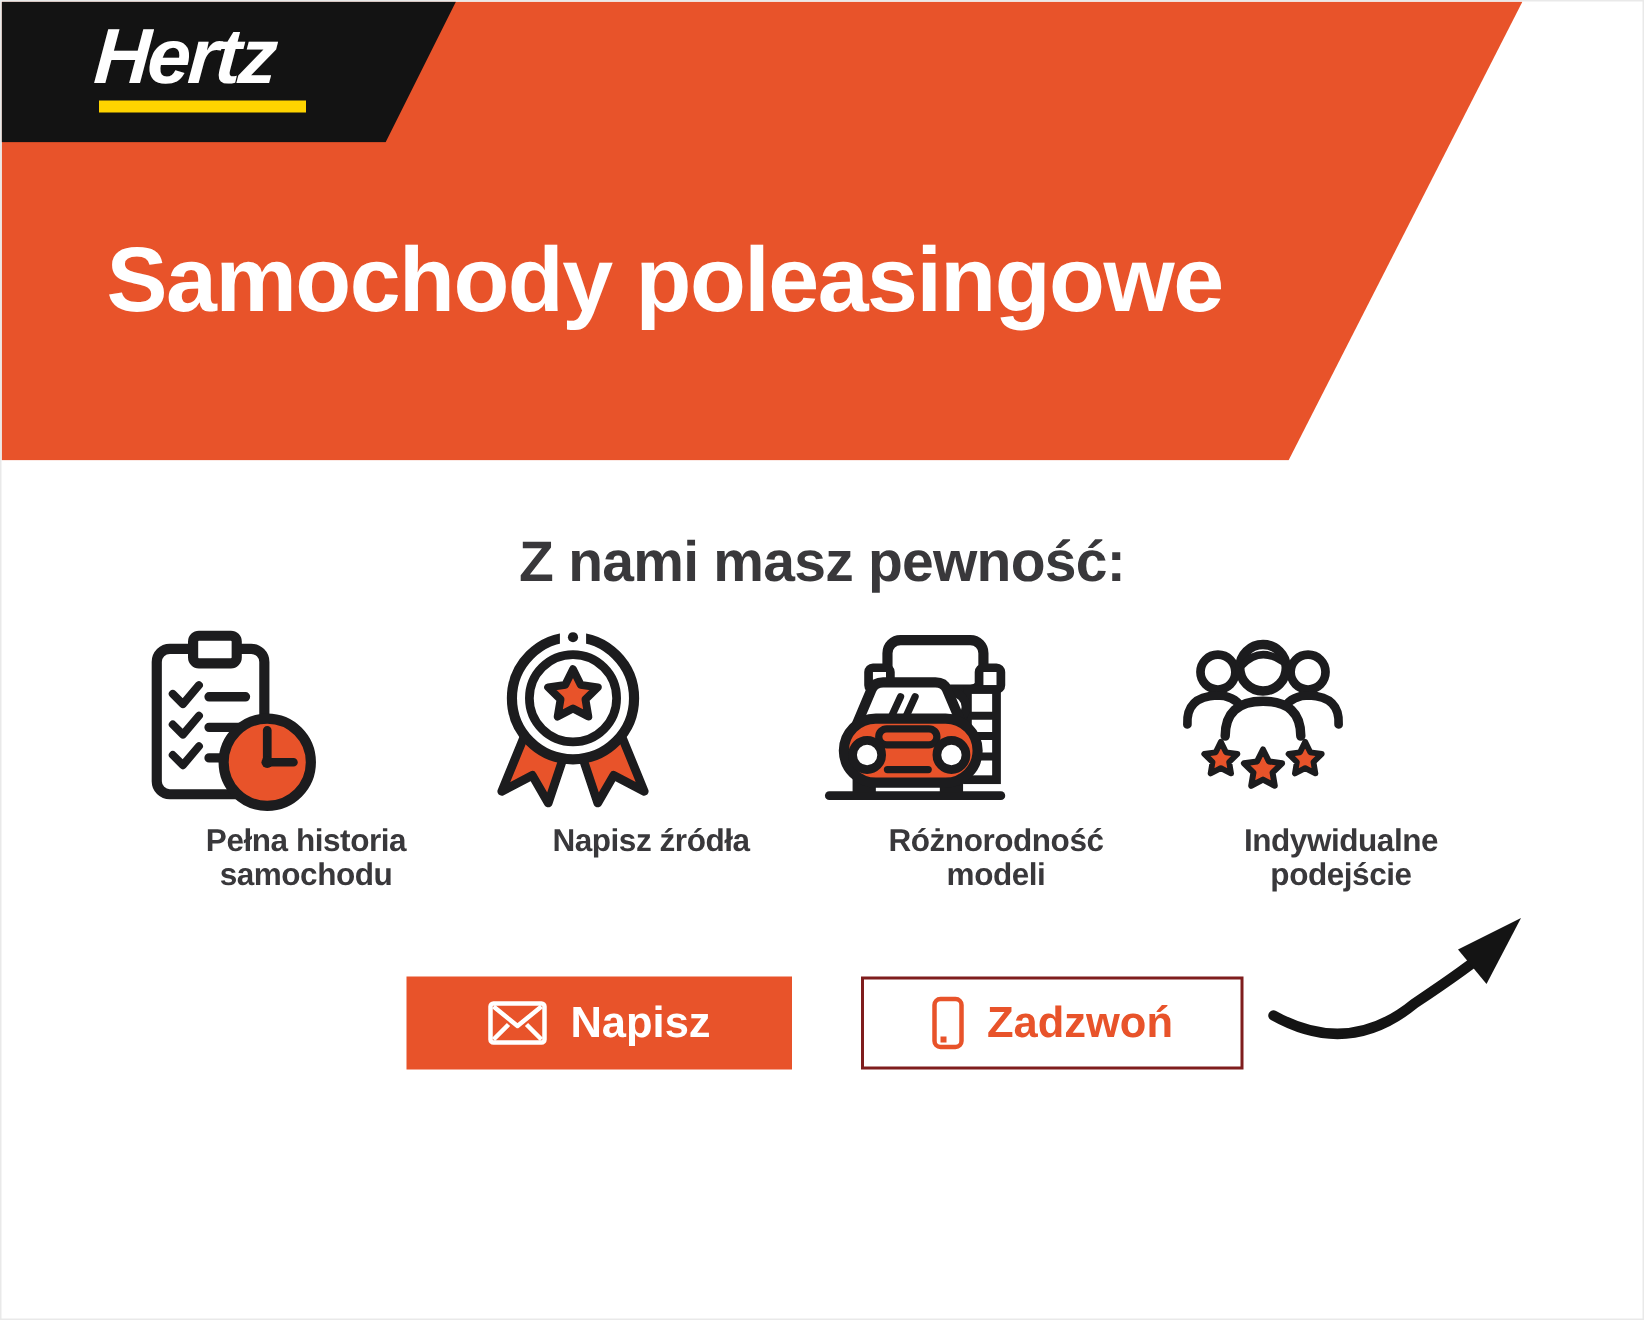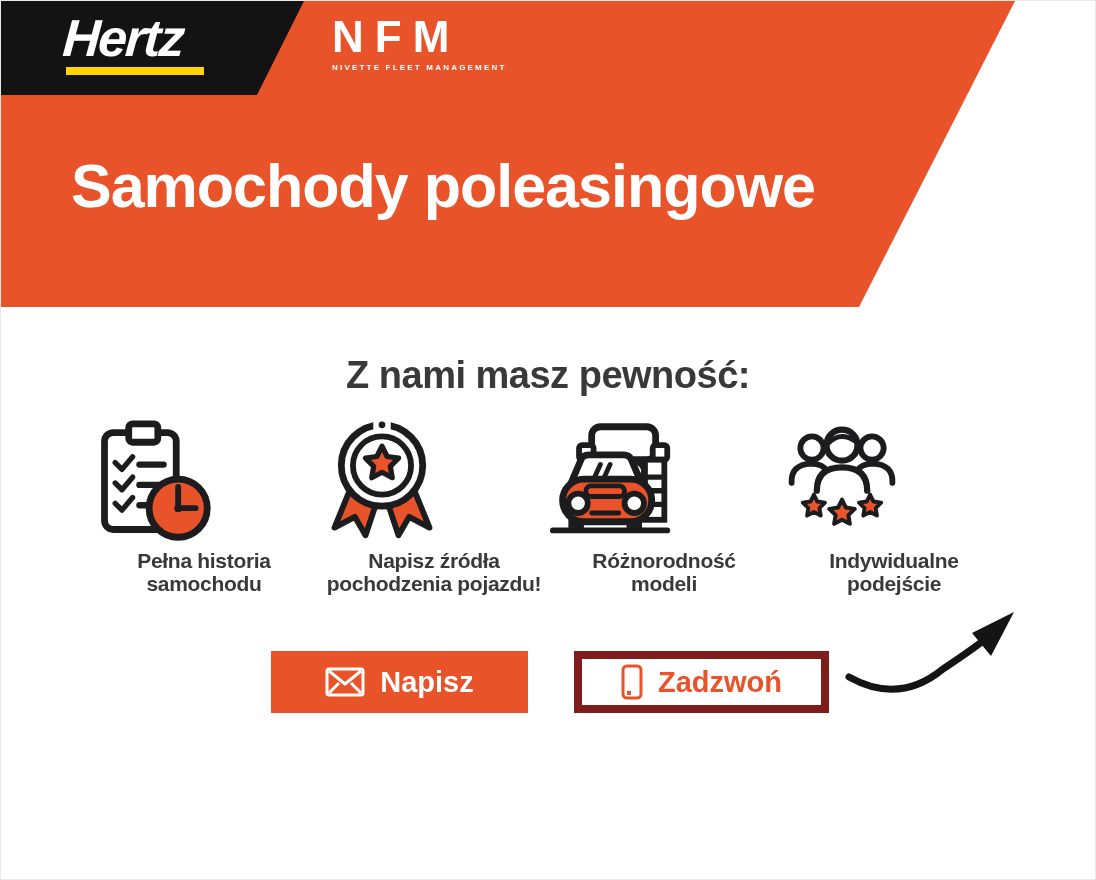--- a/index.html
+++ b/index.html
@@ -46,42 +46,38 @@
     color:#39383B; line-height:23px; letter-spacing:-0.3px;
   }
   .feature-label span { display:block; }
 
   
   .btn {
     position:absolute; display:flex; align-items:center; justify-content:center;
     gap:15px; font-family:inherit; font-weight:700; font-size:29px; cursor:pointer;
   }
   .btn-write { left:270px; top:650px; width:257px; height:62px; background:#E8532A; color:#ffffff; border:none; }
-  .btn-call  { left:573px; top:650px; width:255px; height:62px; background:#ffffff; color:#E8532A; border:8px solid #7f1d1d; }
+  .btn-call  { left:573px; top:650px; width:255px; height:62px; background:#ffffff; color:#E8532A; border:2px solid #7f1d1d; }
   .arrow-svg { position:absolute; left:840px; top:604px; width:180px; height:100px; }
 </style>
 </head>
 <body>
 
 <div class="page">
 
   <div class="hero">
     <div class="hero-title">Samochody poleasingowe</div>
   </div>
 
   <div class="black-panel"></div>
   <div class="hertz">
     <span class="hertz-word">Hertz</span>
     <div class="hertz-underline"></div>
   </div>
 
-  <div class="nfm">
-    <div class="nfm-word">NFM</div>
-    <div class="nfm-sub">NIVETTE FLEET MANAGEMENT</div>
-  </div>
 
   <div class="section-heading">Z nami masz pewność:</div>
 
   <div class="features">
 
     <div class="feature">
       <svg class="feature-icon" viewBox="0 0 130 130">
         <rect x="16" y="14" width="74" height="100" rx="9" fill="#fff" stroke="#1C1C1E" stroke-width="7"></rect>
         <rect x="41" y="5" width="30" height="19" rx="4" fill="#fff" stroke="#1C1C1E" stroke-width="7"></rect>
         <path d="M27,45 l7,7 l11,-13" fill="none" stroke="#1C1C1E" stroke-width="5.5" stroke-linecap="round" stroke-linejoin="round"></path>
@@ -103,21 +99,20 @@
         <path d="M34,68 L16,112 L37,101 L48,120 L62,78 Z" fill="#E8532A" stroke="#1C1C1E" stroke-width="6" stroke-linejoin="round"></path>
         <path d="M96,68 L114,112 L93,101 L82,120 L68,78 Z" fill="#E8532A" stroke="#1C1C1E" stroke-width="6" stroke-linejoin="round"></path>
         <circle cx="65" cy="48" r="42" fill="#fff" stroke="#1C1C1E" stroke-width="7"></circle>
         <rect x="56" y="0" width="18" height="11" fill="#fff"></rect>
         <circle cx="65" cy="6" r="3.5" fill="#1C1C1E"></circle>
         <circle cx="65" cy="48" r="30" fill="#fff" stroke="#1C1C1E" stroke-width="6"></circle>
         <path d="M0,-12 L3.53,-4.85 L11.41,-3.71 L5.71,1.85 L7.05,9.71 L0,6 L-7.05,9.71 L-5.71,1.85 L-11.41,-3.71 L-3.53,-4.85 Z" transform="translate(65,46) scale(1.5)" fill="#E8532A" stroke="#1C1C1E" stroke-width="3.6" stroke-linejoin="round"></path>
       </svg>
       <div class="feature-label">
         <span>Napisz źródła</span>
-        <span>pochodzenia pojazdu!</span>
       </div>
     </div>
 
     <div class="feature">
       <svg class="feature-icon" viewBox="0 0 130 130">
         <rect x="44" y="8" width="66" height="34" rx="9" fill="#fff" stroke="#1C1C1E" stroke-width="7"></rect>
         <rect x="31" y="27" width="15" height="15" rx="3" fill="#fff" stroke="#1C1C1E" stroke-width="6"></rect>
         <rect x="107" y="27" width="15" height="15" rx="3" fill="#fff" stroke="#1C1C1E" stroke-width="6"></rect>
         <rect x="99" y="42" width="20" height="62" fill="#fff" stroke="#1C1C1E" stroke-width="6"></rect>
         <path d="M99,60 H119 M99,74 H119 M99,88 H119" stroke="#1C1C1E" stroke-width="5.5"></path>

